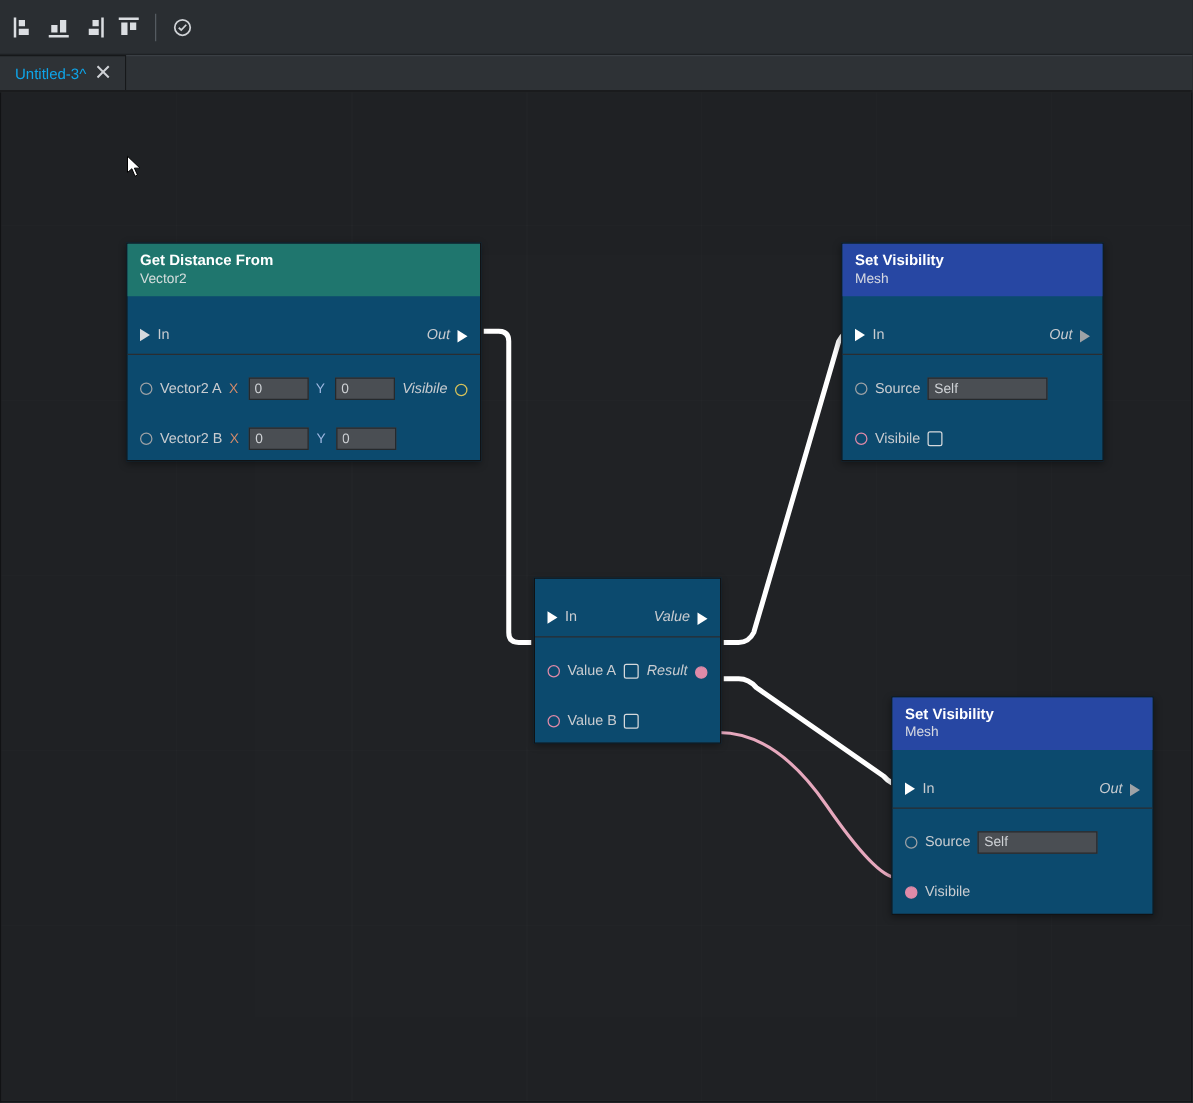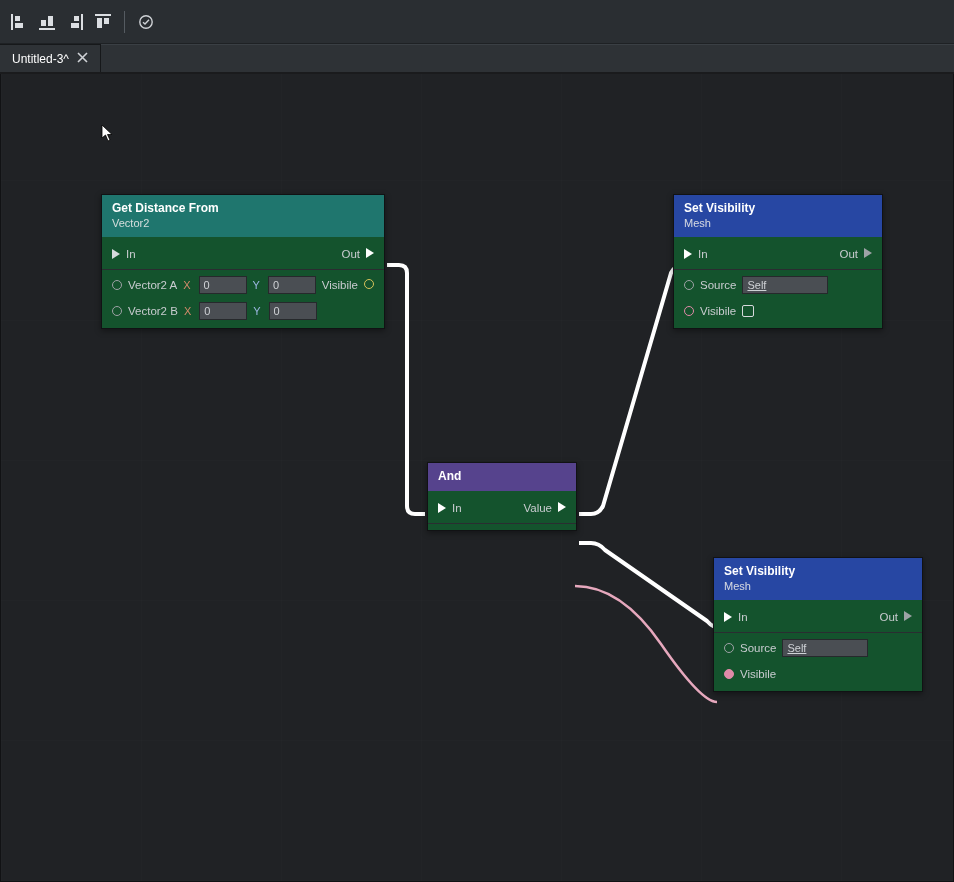--- a/index.html
+++ b/index.html
@@ -5,53 +5,53 @@
   * { box-sizing: border-box; margin: 0; padding: 0; font-family: "Segoe UI", Arial, sans-serif; }
   html, body { width: 954px; height: 882px; background: #2a2e32; color: #c9ccd0; overflow: hidden; }
   
   .toolbar { height: 44px; background: #2a2e32; display: flex; align-items: center; padding: 0 8px; border-bottom: 1px solid #1e2124; }
   .toolbar-group { display: flex; align-items: center; gap: 6px; }
   .toolbar-icon { width: 22px; height: 22px; display: flex; align-items: center; justify-content: center; cursor: pointer; }
   .toolbar-icon svg { fill: #dbdee2; }
   .toolbar-sep { width: 1px; height: 22px; background: #555b61; margin: 0 10px; }
   
   .tabs { height: 30px; background: #2a2e32; display: flex; align-items: stretch; border-bottom: 2px solid #1a1b1d; }
-  .tab { display: flex; align-items: center; gap: 8px; padding: 0 12px; font-size: 12px; color: #ffffff; background: #202326; border-right: 1px solid #16181a; border-top: 1px solid #16181a; cursor: pointer; }
+  .tab { display: flex; align-items: center; gap: 8px; padding: 0 12px; font-size: 12px; color: #0ea5e9; background: #202326; border-right: 1px solid #16181a; border-top: 1px solid #16181a; cursor: pointer; }
   .tab.active { background: #2e3236; }
   .tab .close-x { color: #a8abaf; cursor: pointer; }
   .tabs-rest { flex: 1; border-top: 1px solid #3a3f44; background:#2e3236 }
   
   .canvas-outer { position: relative; width: 100%; height: calc(100% - 74px); background: #202225; border: 1px solid #111214; border-top: none; overflow:hidden; }
   .canvas-bg { position:absolute; inset:0; background:
       repeating-linear-gradient(90deg, rgba(255,255,255,0.02) 0 1px, transparent 1px 140px),
       repeating-linear-gradient(0deg, rgba(255,255,255,0.02) 0 1px, transparent 1px 140px),
       #202225; opacity:0.6; }
   .cursor { position:absolute; width:16px; height:16px; pointer-events:none; }
   
-  .node { position:absolute; background:#14532d; border:1px solid #111214; box-shadow:0 2px 6px rgba(0,0,0,0.4); }
+  .node { position:absolute; background:#0c4a6e; border:1px solid #111214; box-shadow:0 2px 6px rgba(0,0,0,0.4); }
   .node-header { padding:6px 10px 8px; font-size:12px; font-weight:600; color:#fff; }
   .node-header .sub { display:block; font-weight:400; color:#e8e8e8; font-size:11px; margin-top:2px; opacity:0.9;}
   .hdr-teal { background:#1f766e; }
   .hdr-blue { background:#2747a3; }
   .hdr-purple { background:#56438d; }
   .node-body { padding:4px 0; }
-  .row { display:flex; align-items:center; height:26px; font-size:11.5px; color:#c9ccd0; padding:0 10px; position:relative; }
+  .row { display:flex; align-items:center; height:26px; font-size:11.5px; color:#c9ccd0; padding:0 10px; position:relative;margin-top:14px; }
   .row .left { display:flex; align-items:center; gap:6px; }
-  .row .right { margin-left:auto; display:flex; align-items:flex-start; gap:6px; }
+  .row .right { margin-left:auto; display:flex; align-items:flex-end; gap:6px;font-style:italic; }
   .exec-tri { width:0; height:0; border-top:5px solid transparent; border-bottom:5px solid transparent; }
   .exec-tri.light { border-left:8px solid #d6d9dc; }
   .exec-tri.solid { border-left:8px solid #fff; }
   .exec-tri.out-hollow { border-left:8px solid #9ea2a6; }
   .port-circ { width:10px; height:10px; border-radius:50%; border:1.5px solid #9ea2a6; }
   .port-circ.yellow { border-color:#d6c25a; }
   .port-circ.pink { border-color:#e08aa8; }
   .port-circ.pink.filled { background:#e08aa8; border-color:#e08aa8; }
   .node-sep { height:1px; background:#2a2d31; margin:2px 0; }
   .mini-input { width:48px; height:18px; background:#4a4e53; border:1px solid #26292c; color:#cfd2d6; font-size:11px; padding:0 4px; }
-  .mini-input.wide { width:86px;text-decoration:underline; }
+  .mini-input.wide { width:96px; }
   .xy-lbl { font-size:11px; margin-right:2px; }
   .xy-lbl.x { color:#d38a6a; }
   .xy-lbl.y { color:#9bb6e0; }
   .chk { width:12px; height:12px; border:1.5px solid #d6d9dc; border-radius:2px; display:inline-block; }
   
   svg.wires { position:absolute; inset:0; pointer-events:none; }
 </style>
 </head>
 <body>
 
@@ -165,35 +165,50 @@
           <span class="xy-lbl x">X</span>
           <input class="mini-input" value="0" style="">
           <span class="xy-lbl y">Y</span>
           <input class="mini-input" value="0" style="">
         </div>
       </div>
     </div>
   </div>
 
   <div class="node" style="left:426px; top:388px; width:150px;">
-    <div class="node-header hdr-purple">
-      <span>And</span>
-    </div>
     <div class="node-body">
       <div class="row">
         <div class="left">
           <span class="exec-tri solid"></span>
           <span>In</span>
         </div>
         <div class="right">
           <span>Value</span>
           <span class="exec-tri solid"></span>
         </div>
       </div>
       <div class="node-sep"></div>
+      <div class="row">
+        <div class="left">
+          <span class="port-circ pink"></span>
+          <span>Value A</span>
+          <span class="chk"></span>
+        </div>
+        <div class="right">
+          <span>Result</span>
+          <span class="port-circ pink filled"></span>
+        </div>
+      </div>
+      <div class="row">
+        <div class="left">
+          <span class="port-circ pink"></span>
+          <span>Value B</span>
+          <span class="chk"></span>
+        </div>
+      </div>
     </div>
   </div>
 
   <div class="node" style="left:672px; top:120px; width:210px;">
     <div class="node-header hdr-blue">
       <span>Set Visibility</span>
       <span class="sub">Mesh</span>
     </div>
     <div class="node-body">
       <div class="row">

